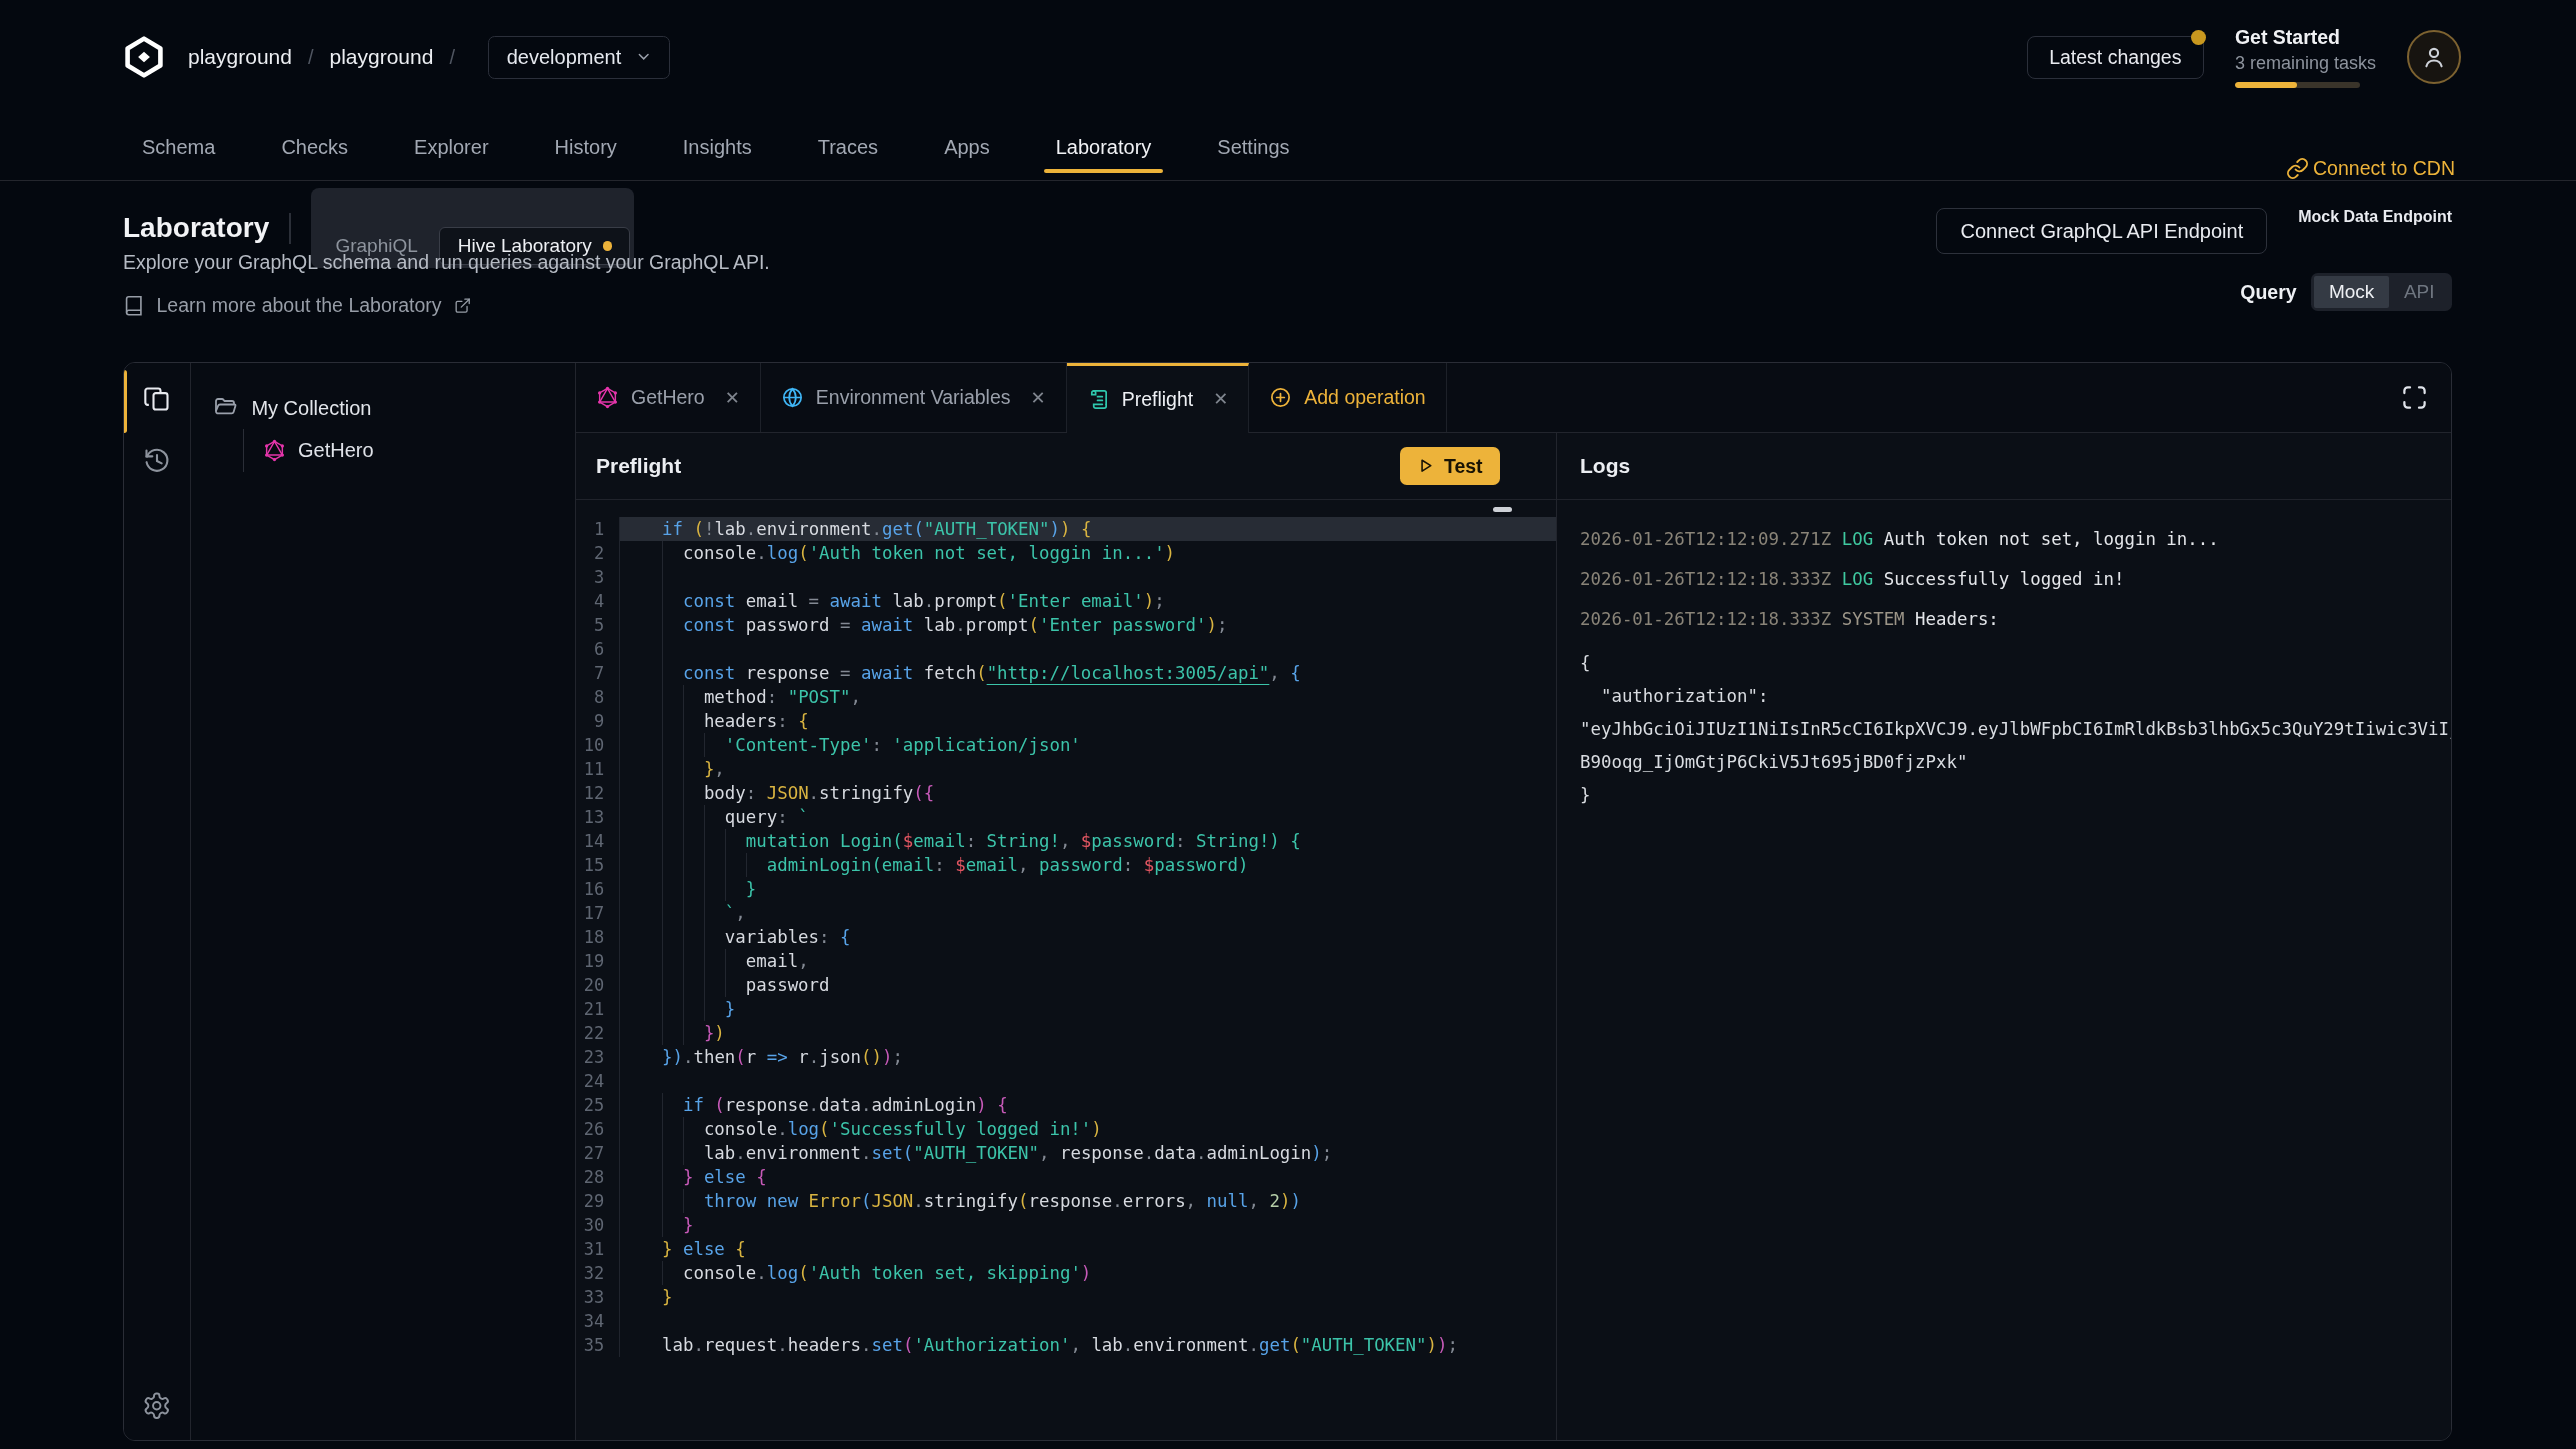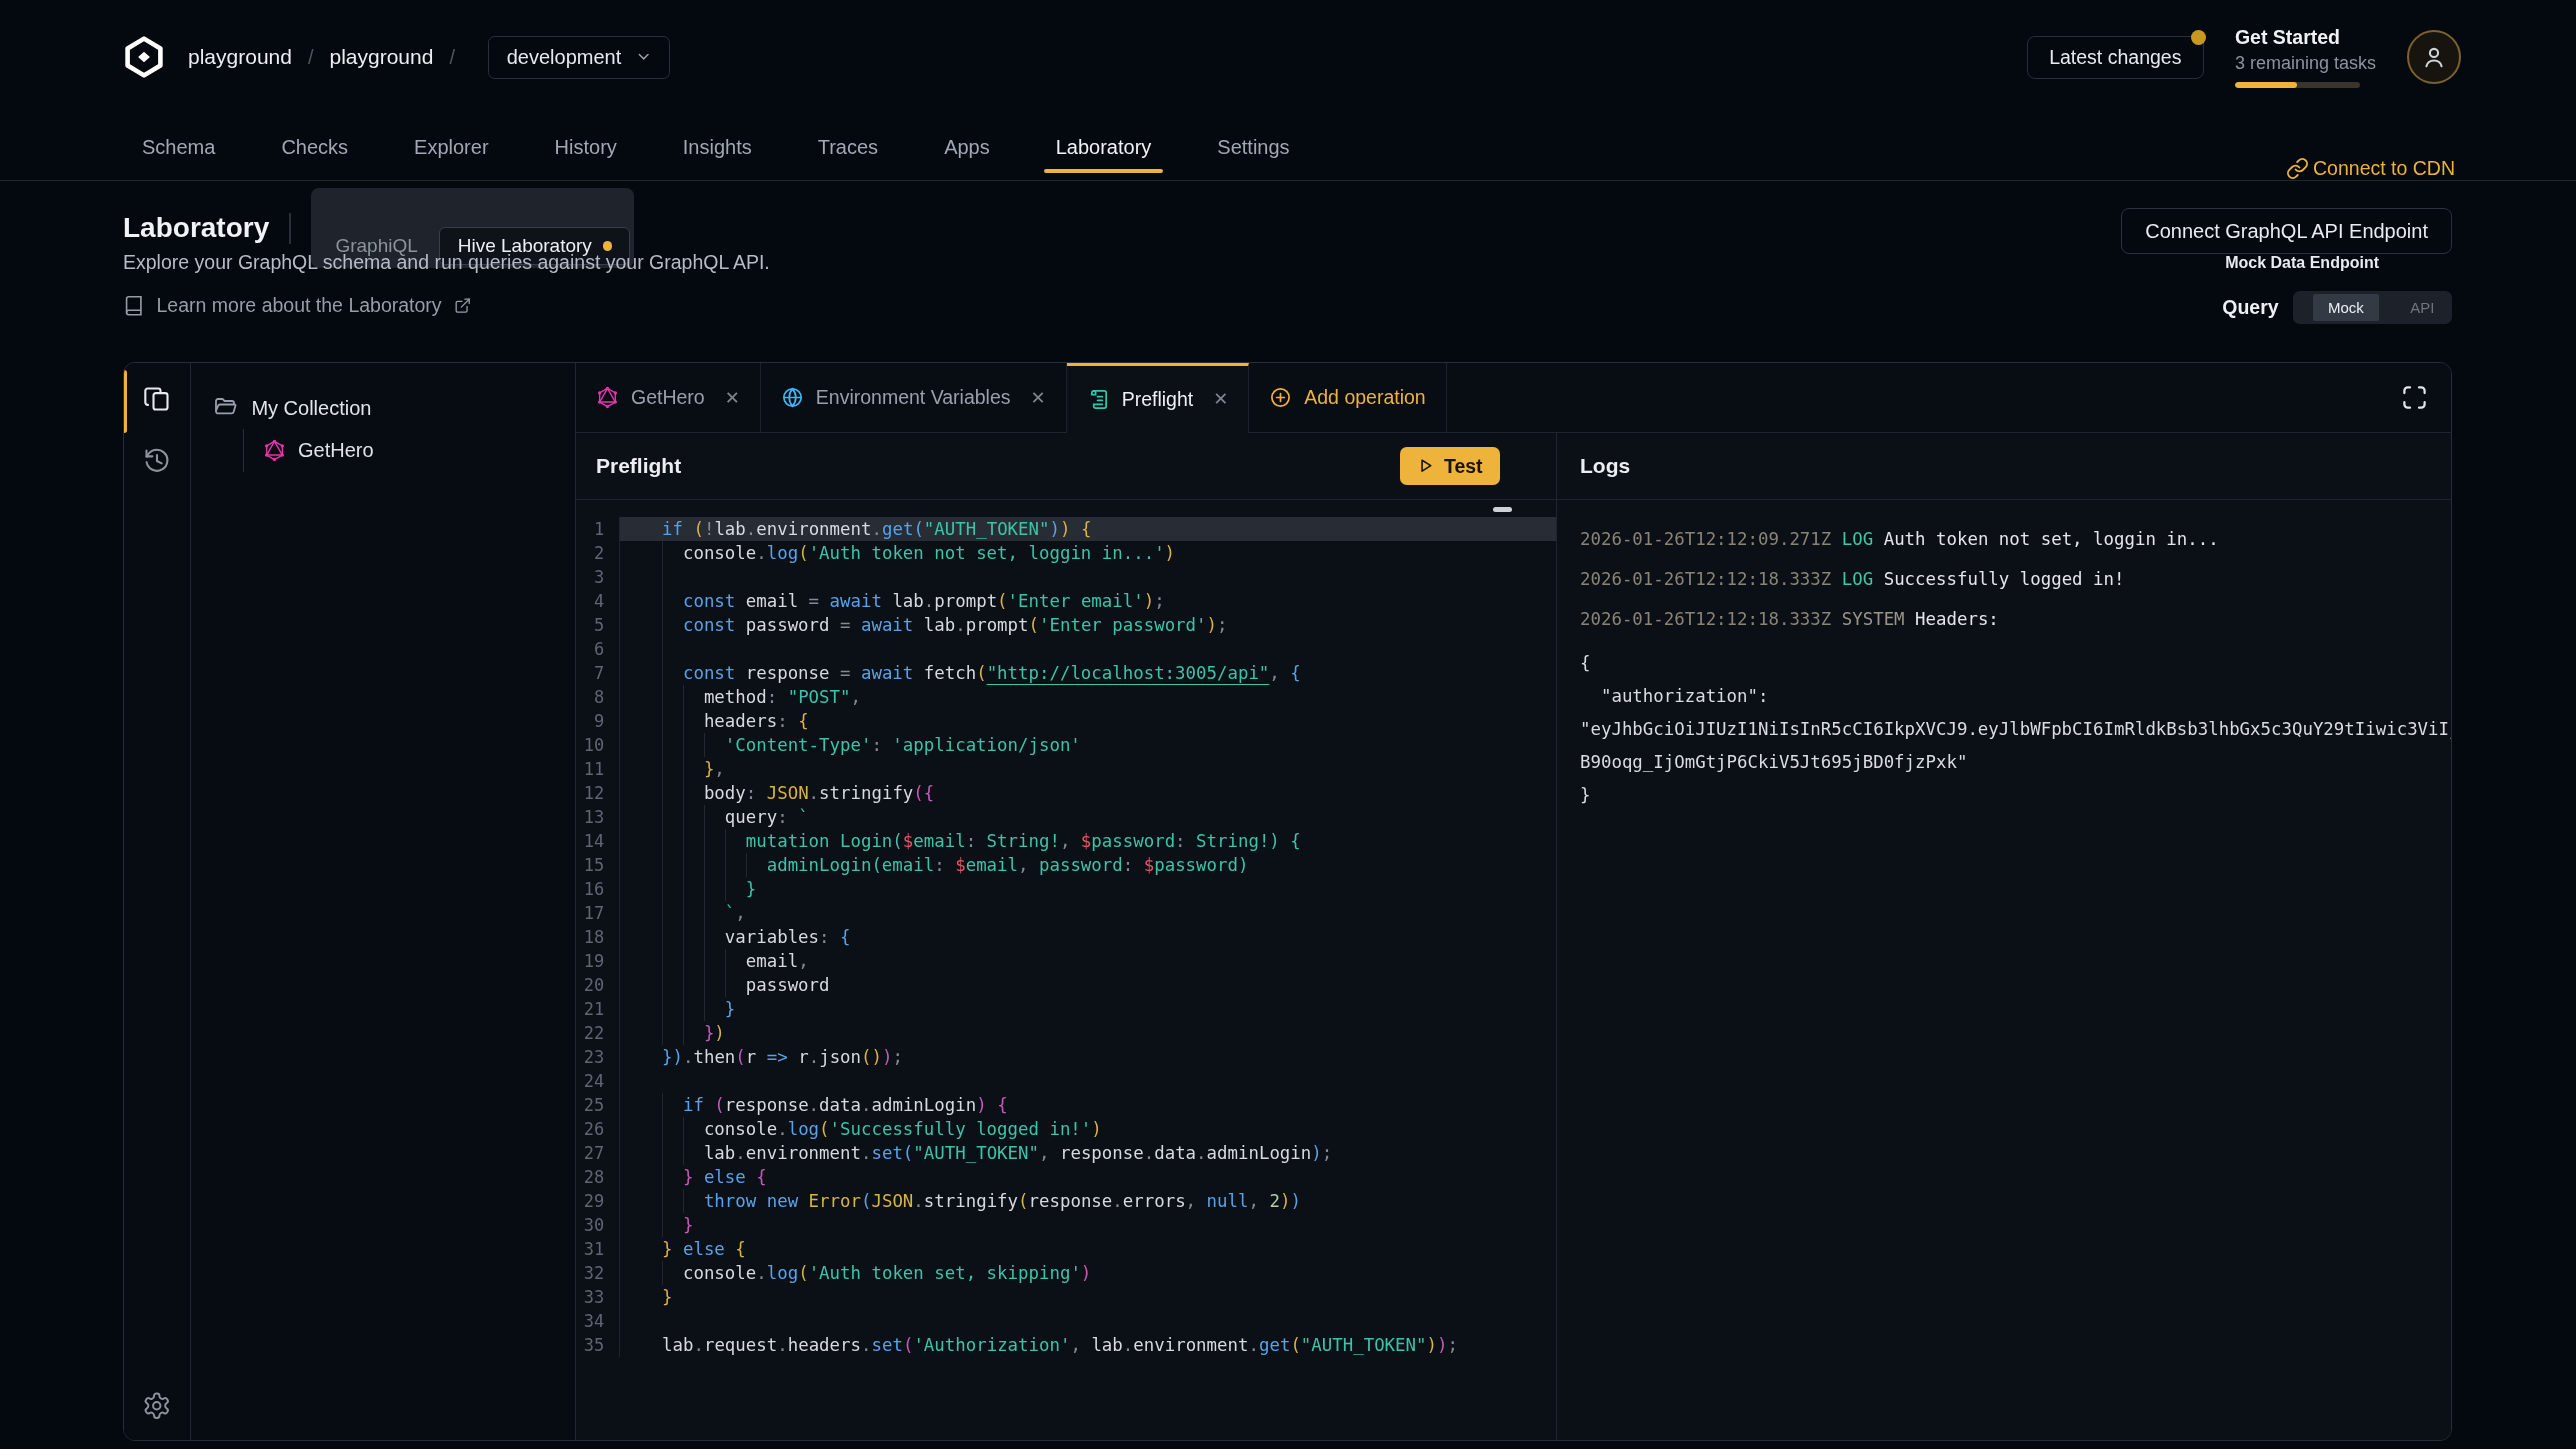--- a/index.html
+++ b/index.html
@@ -50,28 +50,28 @@
   .hero-title { font-size:28px; font-weight:700; color:#f2f3f6; }
   .hero-divider { width:1.3px; height:31px; background:#2b2f38; margin:0 20px; }
   .mode-toggle { display:flex; align-items:center; background:#1f232c; border-radius:8px; padding:3.4px; }
   .mode-opt { font-size:19px; color:#8d939d; padding:6.7px 21.5px; cursor:pointer;margin-top:36px; }
   .mode-opt.selected { background:#0e1219; border:0.7px solid #393d47; border-radius:6px; color:#eef0f4;
     display:flex; align-items:center; gap:10.7px; padding:6.7px 17.4px; }
   .mode-dot { width:9.4px; height:9.4px; border-radius:50%; background:#edb33a; }
   .hero-sub { margin-top:3px; font-size:19.5px; color:#b6bbc4; }
   .learn { margin-top:20px; display:flex; align-items:center; gap:12px; color:#979da7; font-size:19.5px; cursor:pointer; }
   .hero-right { margin-left:auto; display:flex; flex-direction:column; align-items:flex-end; }
-  .hr-row1 { display:flex; align-items:center;flex-direction:column; }
+  .hr-row1 { display:flex; align-items:flex-start; }
   .endpoint-btn { height:46px; background:transparent; border:1.3px solid #2d313b; border-radius:8px; padding:0 23px;
     font-size:20px; color:#e9ebf0; display:flex; align-items:center; font-family:inherit; cursor:pointer; }
   .mock-label { margin-left:31px; font-size:16px; font-weight:700; color:#e9ebf0; cursor:pointer; }
   .hr-row2 { margin-top:19px; display:flex; align-items:center; gap:14.8px; }
   .query-label { font-size:19.5px; font-weight:700; color:#eef0f4; }
   .seg { display:flex; background:#1d212a; border-radius:6.7px; padding:2.7px; }
-  .seg-opt { font-size:15px; color:#6f7680; padding:5.4px 14.8px; border-radius:2px; cursor:pointer;margin-left:17px; }
+  .seg-opt { font-size:19px; color:#6f7680; padding:5.4px 14.8px; border-radius:2px; cursor:pointer; }
   .seg-opt.selected { background:#343a44; color:#eef0f4; }
 
   
   .container { margin:20px 124px 0 123px; height:1079px; border:0.7px solid #2a2d36; border-radius:12px;
     display:flex; overflow:hidden; background:#090d14; position:relative; }
   .rail { width:67px; border-right:0.7px solid #22252d; display:flex; flex-direction:column; align-items:center;
     padding:20px 0 19px; position:relative; flex:none; background:#070b12; }
   .rail-indicator { position:absolute; left:0; top:6.7px; width:3.4px; height:63px; border-radius:0 2.7px 2.7px 0; background:#edb33a; }
   .rail-btn { width:31px; height:31px; display:flex; align-items:center; justify-content:center;
     color:#8d939d; margin-bottom:31px; cursor:pointer; }

